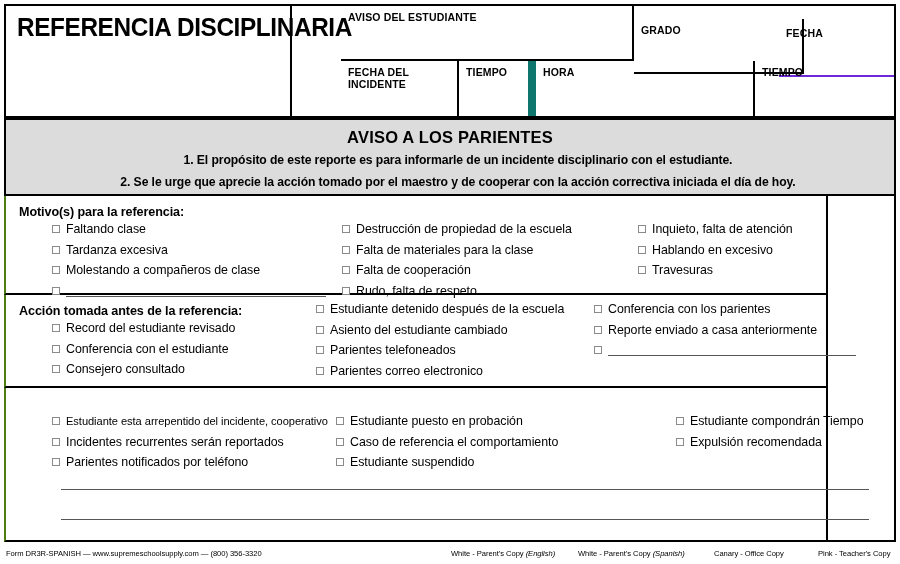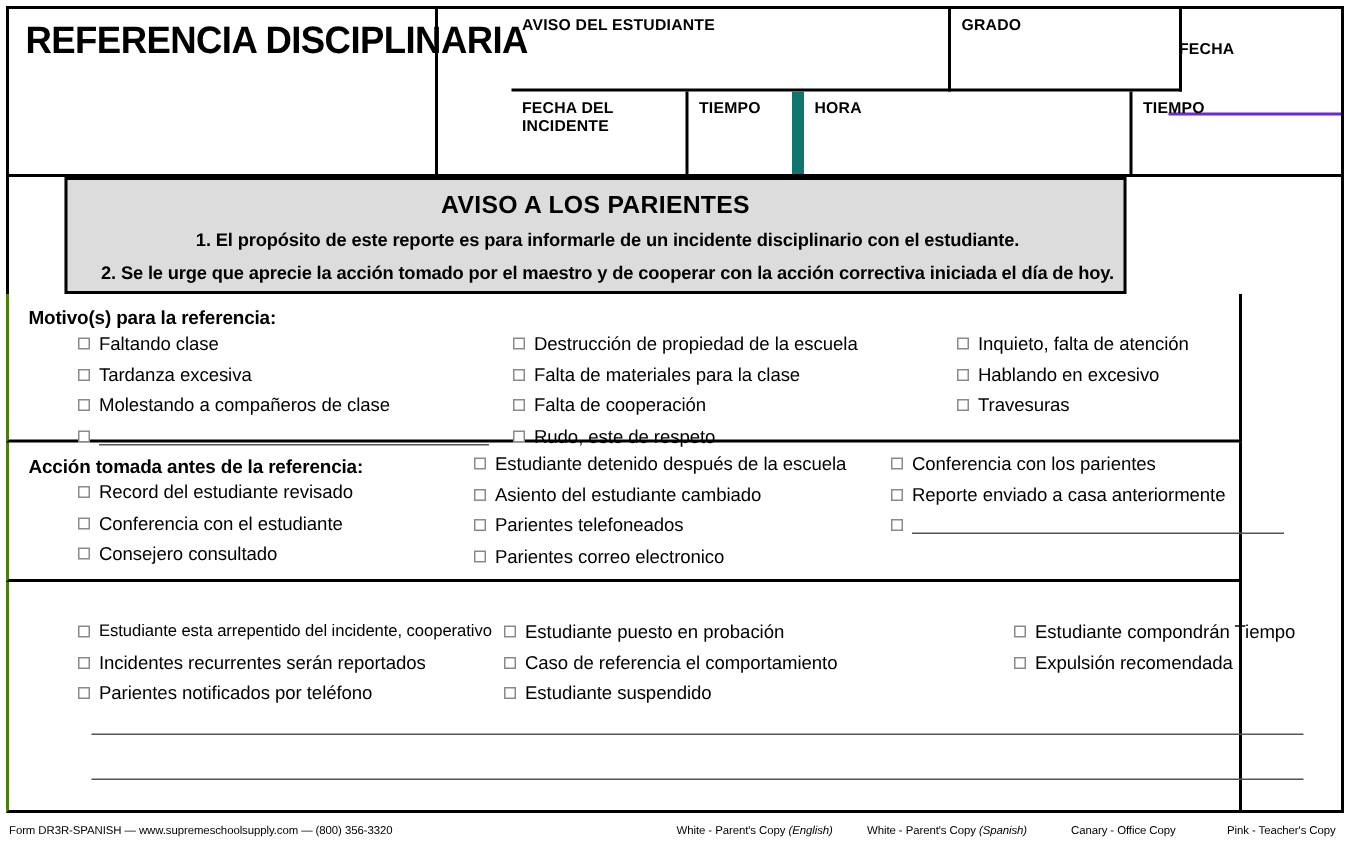--- a/index.html
+++ b/index.html
@@ -79,21 +79,21 @@
     line-height: 11.5px;
     white-space: pre-line;
   }
 
   
   .c-nombre {
     left: 335px; top: 0; width: 293px; height: 55px;
     border-right: 2px solid #000; border-bottom: 2px solid #000;
   }
   .c-grado {
-    left: 628px; top: 0; width: 154px; height: 55px;
+    left: 628px; top: 13px; width: 170px; height: 55px;
     border-right: 2px solid #000; border-bottom: 2px solid #000;
   }
   .c-fecha {
     left: 773px; top: 16px; width: 115px; height: 55px;
     border-bottom: 2px solid #6d28d9;
   }
   
   .c-fechainc {
     left: 335px; top: 55px; width: 118px; height: 55px;
     border-right: 2px solid #000;
@@ -108,29 +108,28 @@
   }
   .c-maestro {
     left: 749px; top: 55px; width: 139px; height: 55px;
   }
 
   
   .notice {
     position: absolute;
     left: 4px;
     top: 118px;
-    width: 708px;
+    width: 892px;
     height: 78px;
     box-sizing: border-box;
     background: #dcdcdc;
     border-left: 2px solid #000;
     border-right: 2px solid #000;
     border-top: 2px solid #000;
     border-bottom: 2px solid #000;
-    margin-left: 39px;
   }
   .notice-title {
     position: absolute;
     left: 0;
     right: 0;
     top: 8px;
     text-align: center;
     font-size: 16.5px;
     font-weight: bold;
     letter-spacing: 0.2px;
@@ -305,21 +304,21 @@
         <div class="cbitem">
           <span class="box"></span>
           <span class="txt">Falta de materiales para la clase</span>
         </div>
         <div class="cbitem">
           <span class="box"></span>
           <span class="txt">Falta de cooperación</span>
         </div>
         <div class="cbitem">
           <span class="box"></span>
-          <span class="txt">Rudo, este de respeto</span>
+          <span class="txt">Rudo, falta de respeto</span>
         </div>
       </div>
     <div class="col" id="s1c3" style="left:632px; top:25px;">
         <div class="cbitem">
           <span class="box"></span>
           <span class="txt">Inquieto, falta de atención</span>
         </div>
         <div class="cbitem">
           <span class="box"></span>
           <span class="txt">Hablando en excesivo</span>

